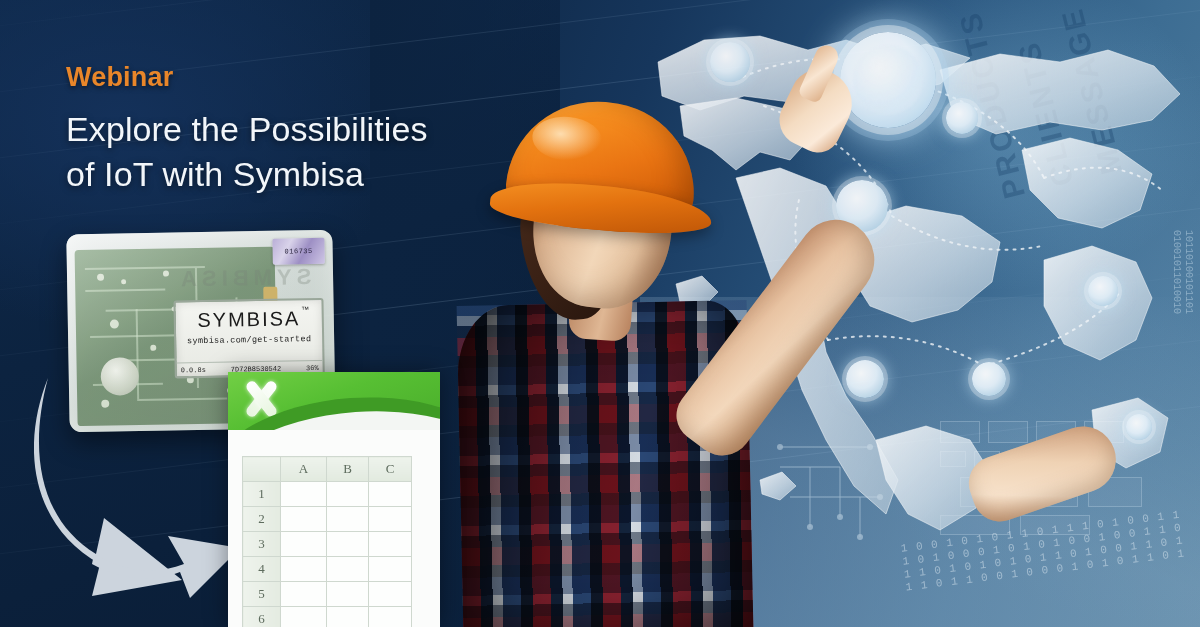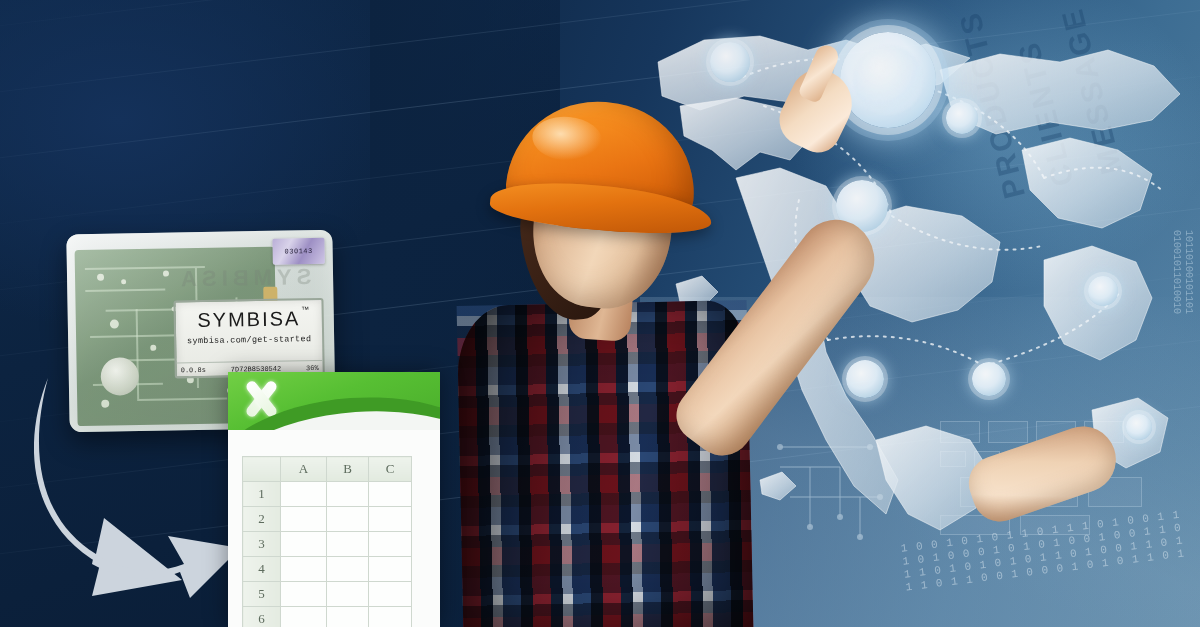--- a/index.html
+++ b/index.html
@@ -424,21 +424,21 @@
         <b style="left: 110px; top: 128px; width: 7px; height: 7px;"></b>
         <b style="left: 150px; top: 70px; width: 5px; height: 5px;"></b>
         <b style="left: 150px; top: 140px; width: 6px; height: 6px;"></b>
         <b style="left: 24px; top: 150px; width: 8px; height: 8px;"></b>
         <b style="left: 96px; top: 58px; width: 5px; height: 5px;"></b>
         <b style="left: 24px; top: 108px; width: 38px; height: 38px; background: radial-gradient(circle at 40% 35%, rgb(240, 242, 234) 0%, rgb(185, 194, 173) 60%, rgb(140, 150, 130) 100%);"></b>
       </div>
     <div class="dev-case"></div>
     <div class="ghost-brand">SYMBISA</div>
     <div class="antenna"></div>
-    <div class="sticker">030143</div>
+    <div class="sticker">016735</div>
     <div class="eink">
       <div class="brand">
         <span>SYMBISA</span>
         <span class="tm">™</span>
       </div>
       <div class="url">symbisa.com/get-started</div>
       <div class="statusbar">
         <span>0.0.8s</span>
         <span>7D72B8530542</span>
         <span>36%</span>
@@ -497,18 +497,20 @@
         <td class="rowhead">6</td>
         <td></td>
         <td></td>
         <td></td>
       </tr>
     </tbody>
       </table>
   </div>
 
   <div class="copy">
+    <p class="kicker">Webinar</p>
     <h1 class="headline">
-      <br>
+      <span>Explore the Possibilities</span><br>
+      <span>of IoT with Symbisa</span>
     </h1>
   </div>
 
 </div>
 
 </body></html>

